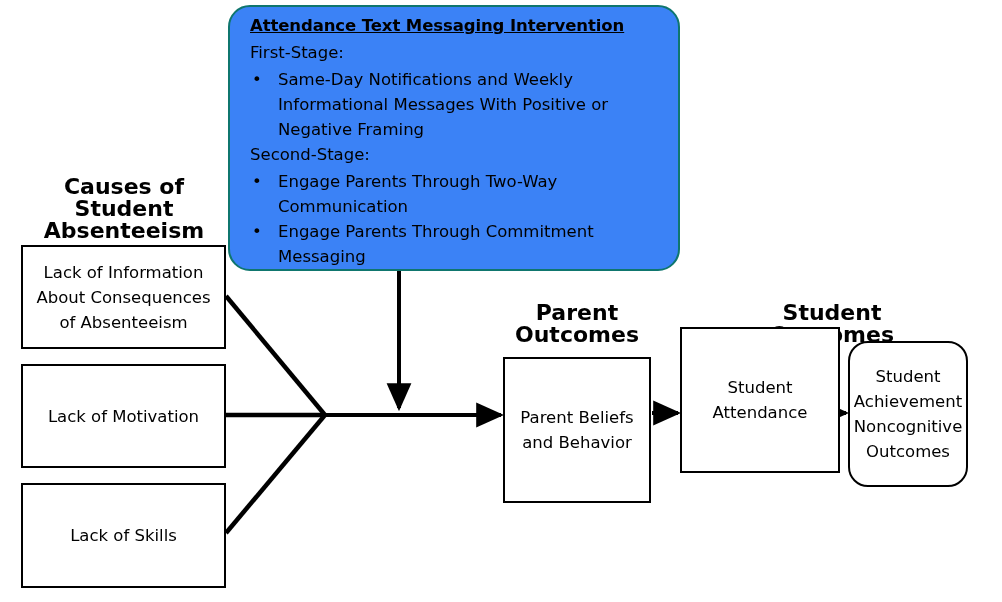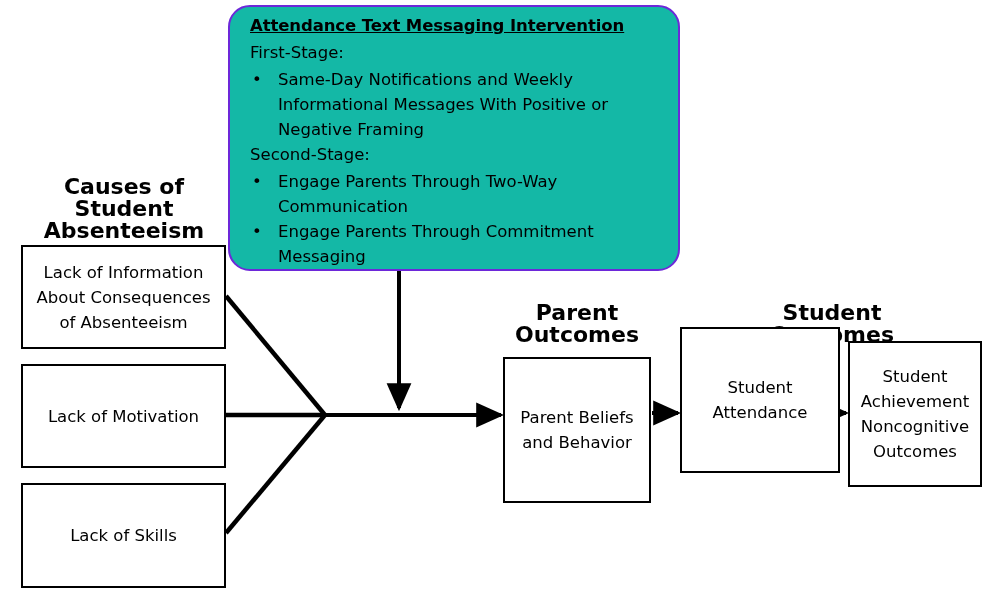--- a/index.html
+++ b/index.html
@@ -19,24 +19,24 @@
     overflow: hidden;
   }
   .abs { position: absolute; }
 
   
   #intervention-box {
     left: 228px;
     top: 5px;
     width: 452px;
     height: 266px;
-    border: 2px solid #6d28d9;
+    border: 2px solid #0f766e;
     border-radius: 22px;
     box-sizing: border-box;
-    background: #14b8a6;
+    background: #3b82f6;
   }
   #intervention-title {
     position: absolute;
     left: 20px;
     top: 9px;
     font-size: 16.5px;
     font-weight: bold;
     text-decoration: underline;
     letter-spacing: -0.1px;
     white-space: nowrap;
@@ -84,21 +84,21 @@
     line-height: 25px;
     padding: 0 10px;
   }
 
   #cause-box-1 { left: 21px;  top: 245px; width: 205px; height: 104px; }
   #cause-box-2 { left: 21px;  top: 364px; width: 205px; height: 104px; }
   #cause-box-3 { left: 21px;  top: 483px; width: 205px; height: 105px; }
 
   #outcome-box-parent-beliefs  { left: 503px; top: 341px; width: 148px; height: 146px; margin-top: 16px; }
   #outcome-box-student-attendance { left: 680px; top: 327px; width: 160px; height: 146px; }
-  #outcome-box-student-achievement { left: 848px; top: 341px; width: 134px; height: 146px; }
+  #outcome-box-student-achievement { left: 848px; top: 341px; width: 120px; height: 146px; border-radius: 20px; }
 
   
   .section-heading {
     position: absolute;
     font-size: 22px;
     font-weight: bold;
     text-align: center;
     line-height: 22px;
     white-space: pre-line;
   }

